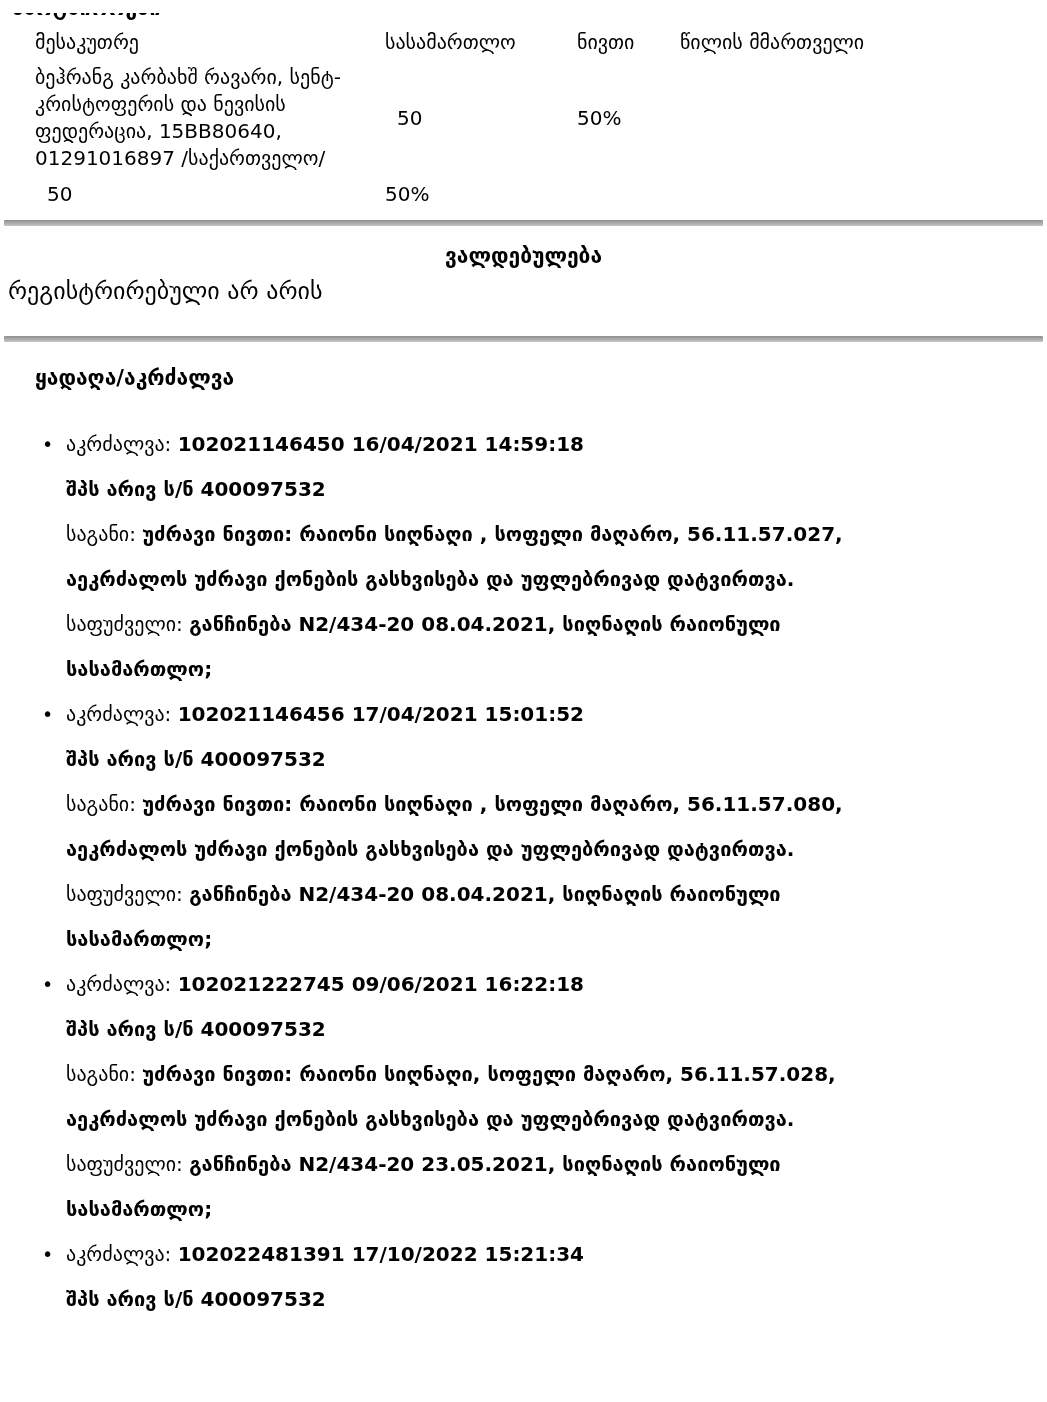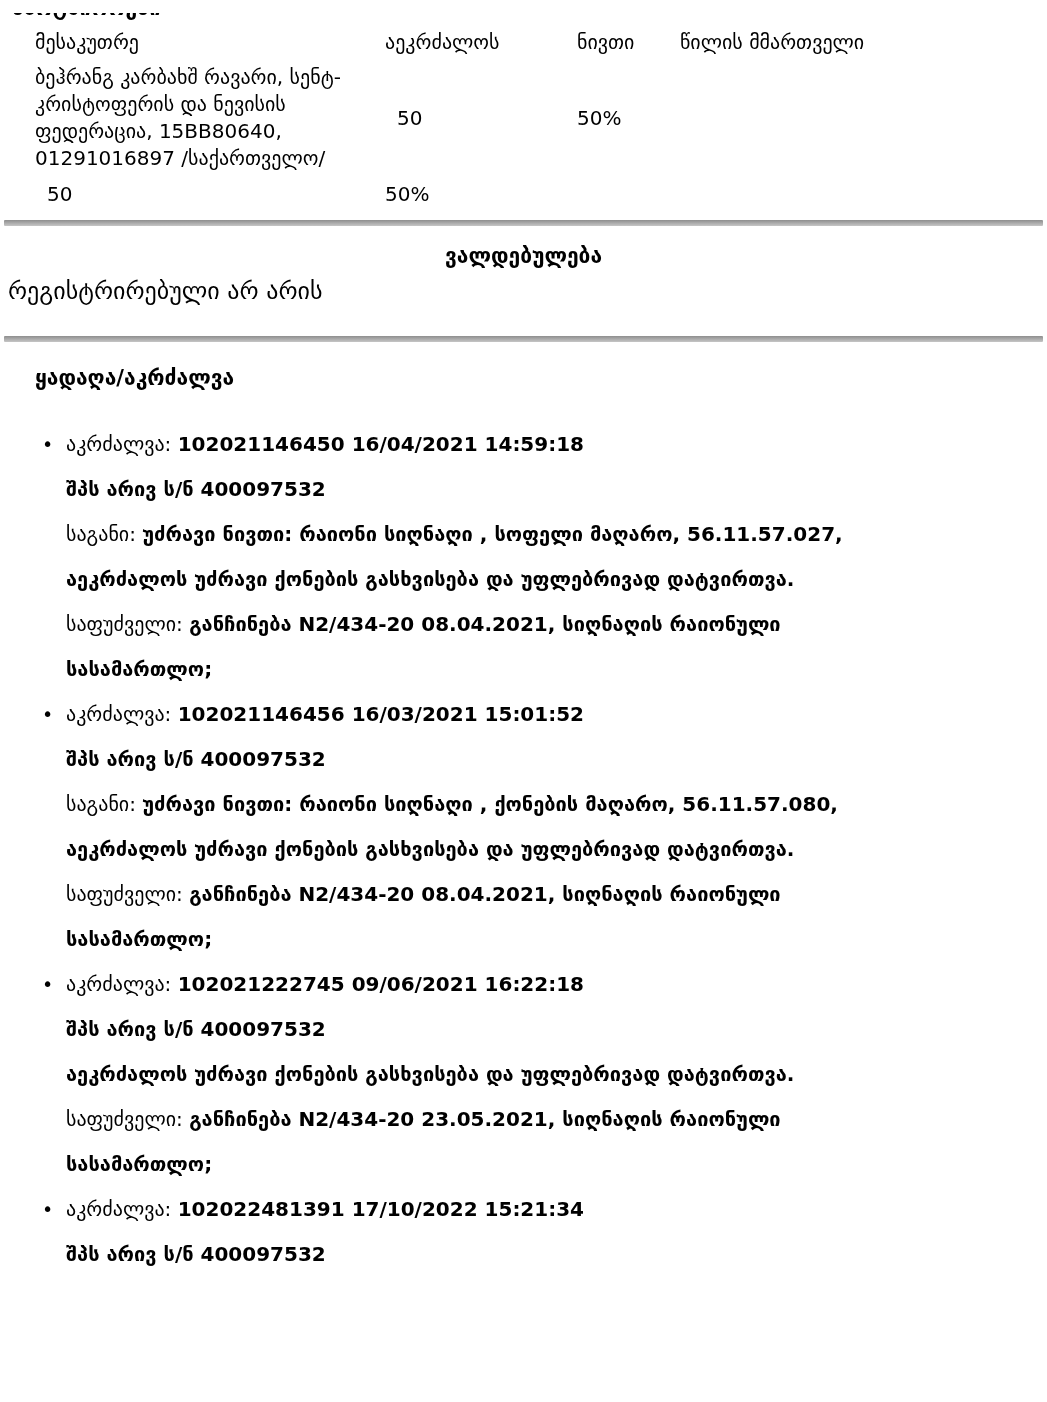--- a/index.html
+++ b/index.html
@@ -99,21 +99,21 @@
 
 <div class="page">
 
   <div class="clipped-heading">
     <span>პარტნიორები</span>
   </div>
 
   <div class="owners-table">
     <div class="t-head">
       <div class="cell-owner">მესაკუთრე</div>
-      <div class="cell-num" style="padding-left:0;">აეკრძალოს</div>
+      <div class="cell-num" style="padding-left:0;">სასამართლო</div>
       <div class="cell-share">ნივთი</div>
       <div class="cell-manager">წილის მმართველი</div>
     </div>
 
     <div class="t-row">
       <div class="cell-owner">ბეჰრანგ კარბახშ რავარი, სენტ-კრისტოფერის და ნევისის ფედერაცია, 15BB80640, 01291016897 /საქართველო/</div>
       <div class="cell-num">50</div>
       <div class="cell-share">50%</div>
       <div class="cell-manager"></div>
     </div>
@@ -139,31 +139,32 @@
     <li>
       <p class="line"><span class="lbl">აკრძალვა:</span> <b>102021146450 16/04/2021 14:59:18</b></p>
       <p class="line"><b>შპს არივ ს/ნ 400097532</b></p>
       <p class="line"><span class="lbl">საგანი:</span> <b>უძრავი ნივთი: რაიონი სიღნაღი , სოფელი მაღარო, 56.11.57.027,</b></p>
       <p class="line"><b>აეკრძალოს უძრავი ქონების გასხვისება და უფლებრივად დატვირთვა.</b></p>
       <p class="line"><span class="lbl">საფუძველი:</span> <b>განჩინება N2/434-20 08.04.2021, სიღნაღის რაიონული</b></p>
       <p class="line"><b>სასამართლო;</b></p>
     </li>
 
     <li>
-      <p class="line"><span class="lbl">აკრძალვა:</span> <b>102021146456 16/03/2021 15:01:52</b></p>
+      <p class="line"><span class="lbl">აკრძალვა:</span> <b>102021146456 17/04/2021 15:01:52</b></p>
       <p class="line"><b>შპს არივ ს/ნ 400097532</b></p>
-      <p class="line"><span class="lbl">საგანი:</span> <b>უძრავი ნივთი: რაიონი სიღნაღი , ქონების მაღარო, 56.11.57.080,</b></p>
+      <p class="line"><span class="lbl">საგანი:</span> <b>უძრავი ნივთი: რაიონი სიღნაღი , სოფელი მაღარო, 56.11.57.080,</b></p>
       <p class="line"><b>აეკრძალოს უძრავი ქონების გასხვისება და უფლებრივად დატვირთვა.</b></p>
       <p class="line"><span class="lbl">საფუძველი:</span> <b>განჩინება N2/434-20 08.04.2021, სიღნაღის რაიონული</b></p>
       <p class="line"><b>სასამართლო;</b></p>
     </li>
 
     <li>
       <p class="line"><span class="lbl">აკრძალვა:</span> <b>102021222745 09/06/2021 16:22:18</b></p>
       <p class="line"><b>შპს არივ ს/ნ 400097532</b></p>
+      <p class="line"><span class="lbl">საგანი:</span> <b>უძრავი ნივთი: რაიონი სიღნაღი, სოფელი მაღარო, 56.11.57.028,</b></p>
       <p class="line"><b>აეკრძალოს უძრავი ქონების გასხვისება და უფლებრივად დატვირთვა.</b></p>
       <p class="line"><span class="lbl">საფუძველი:</span> <b>განჩინება N2/434-20 23.05.2021, სიღნაღის რაიონული</b></p>
       <p class="line"><b>სასამართლო;</b></p>
     </li>
 
     <li>
       <p class="line"><span class="lbl">აკრძალვა:</span> <b>102022481391 17/10/2022 15:21:34</b></p>
       <p class="line"><b>შპს არივ ს/ნ 400097532</b></p>
     </li>
 

